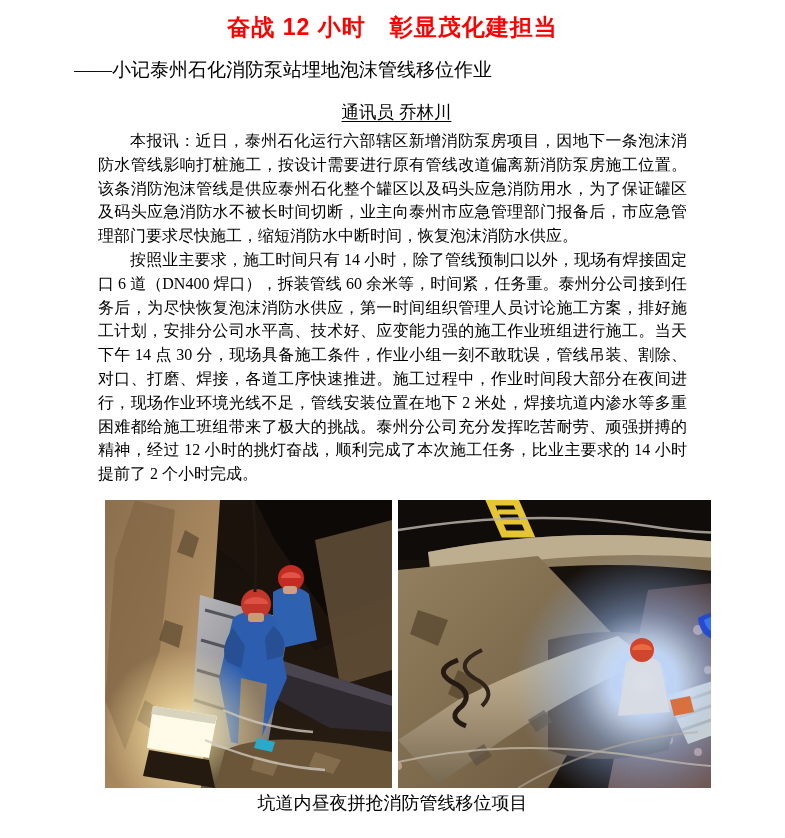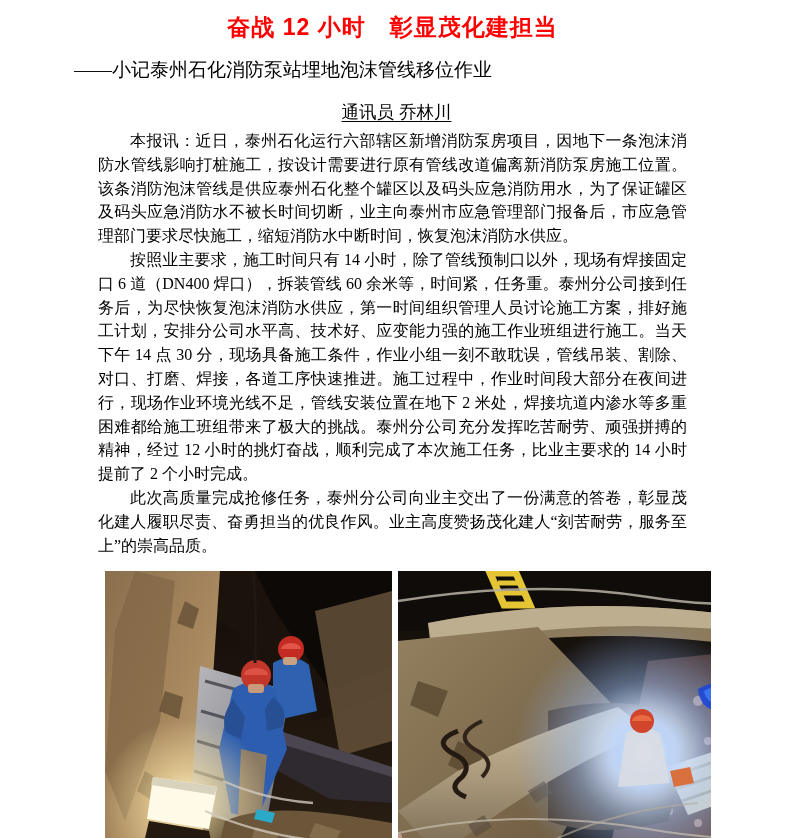--- a/index.html
+++ b/index.html
@@ -90,21 +90,20 @@
 
   <h1 class="title">奋战 12 小时　彰显茂化建担当</h1>
 
   <h2 class="subtitle">——小记泰州石化消防泵站埋地泡沫管线移位作业</h2>
 
   <div class="byline">通讯员 乔林川</div>
 
   <div class="article">
     <p>本报讯：近日，泰州石化运行六部辖区新增消防泵房项目，因地下一条泡沫消防水管线影响打桩施工，按设计需要进行原有管线改道偏离新消防泵房施工位置。该条消防泡沫管线是供应泰州石化整个罐区以及码头应急消防用水，为了保证罐区及码头应急消防水不被长时间切断，业主向泰州市应急管理部门报备后，市应急管理部门要求尽快施工，缩短消防水中断时间，恢复泡沫消防水供应。</p>
     <p>按照业主要求，施工时间只有 14 小时，除了管线预制口以外，现场有焊接固定口 6 道（DN400 焊口），拆装管线 60 余米等，时间紧，任务重。泰州分公司接到任务后，为尽快恢复泡沫消防水供应，第一时间组织管理人员讨论施工方案，排好施工计划，安排分公司水平高、技术好、应变能力强的施工作业班组进行施工。当天下午 14 点 30 分，现场具备施工条件，作业小组一刻不敢耽误，管线吊装、割除、对口、打磨、焊接，各道工序快速推进。施工过程中，作业时间段大部分在夜间进行，现场作业环境光线不足，管线安装位置在地下 2 米处，焊接坑道内渗水等多重困难都给施工班组带来了极大的挑战。泰州分公司充分发挥吃苦耐劳、顽强拼搏的精神，经过 12 小时的挑灯奋战，顺利完成了本次施工任务，比业主要求的 14 小时提前了 2 个小时完成。</p>
-    <p>此次高质量完成抢修任务，泰州分公司向业主交出了一份满意的答卷，彰显茂化建人履职尽责、奋勇担当的优良作风。业主高度赞扬茂化建人“刻苦耐劳，服务至上”的崇高品质。</p>
   </div>
 
   <figure class="photo-figure">
     <div class="photo-row">
 
       <div class="photo left">
         <svg width="287" height="288" viewBox="0 0 287 288" xmlns="http://www.w3.org/2000/svg">
           <defs>
             <linearGradient id="lWall" x1="0" y1="0" x2="1" y2="1">
               <stop offset="0" stop-color="#8a6f4e"></stop>
@@ -256,16 +255,16 @@
 
           <path d="M0,262 Q120,236 250,258 T437,250" stroke="#c9c0b2" stroke-width="2" fill="none" opacity="0.7"></path>
           <path d="M120,288 Q200,240 300,232" stroke="#b5ab9c" stroke-width="2" fill="none" opacity="0.6"></path>
 
           <ellipse cx="428" cy="158" rx="8" ry="5" fill="#7a8f3a" opacity="0.8"></ellipse>
           <ellipse cx="418" cy="96" rx="7" ry="4" fill="#8aa03f" opacity="0.6"></ellipse>
         </svg>
       </div>
 
     </div>
-    <figcaption class="photo-caption">应变能力强的施工作业班组进行施工</figcaption>
+    <figcaption class="photo-caption">坑道内昼夜拼抢消防管线移位项目</figcaption>
   </figure>
 
 </div>
 
 </body></html>

